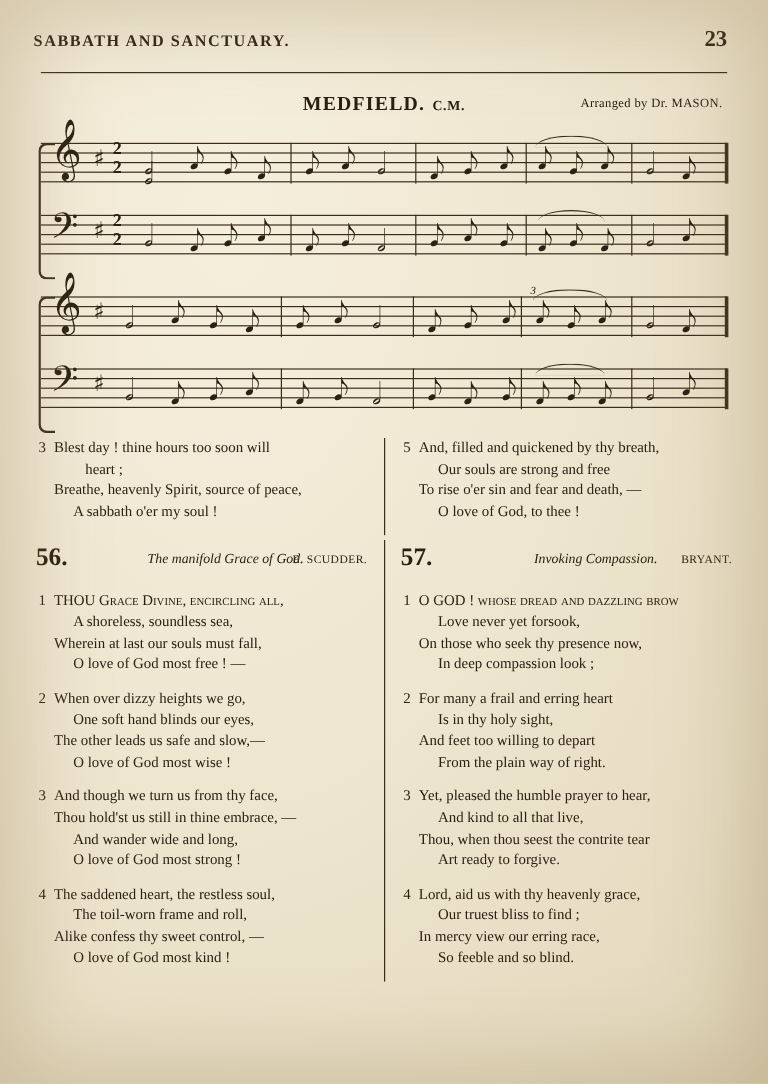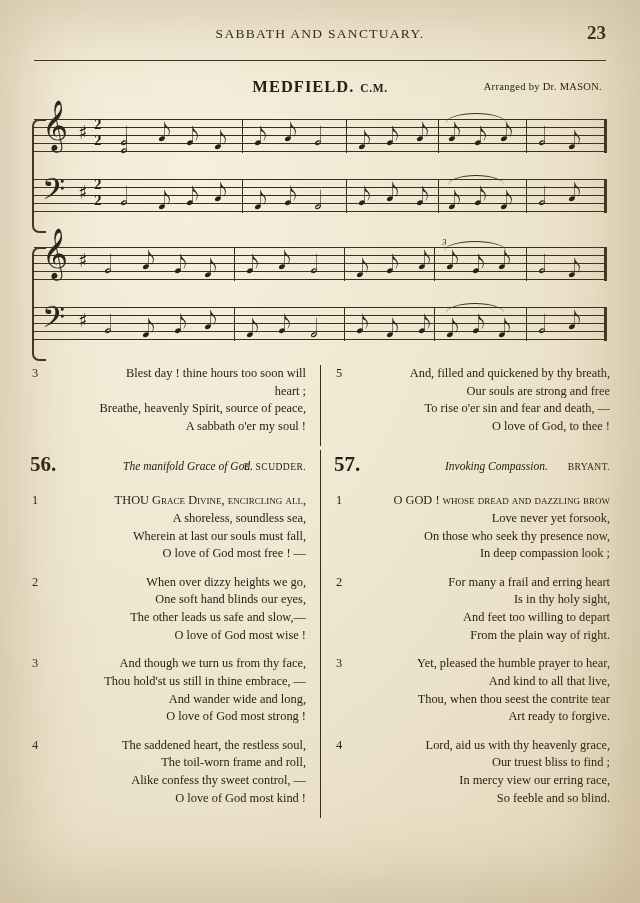--- a/index.html
+++ b/index.html
@@ -24,24 +24,24 @@
   .content{
     position:absolute;
     left:28px;right:28px;top:18px;bottom:18px;
   }
   
   .header{
     position:relative;
     height:36px;
   }
   .running-title{
-    text-align:center;
+    text-align:left;
     font-size:13.5px;
     letter-spacing:1.3px;
-    font-weight:normal;
+    font-weight:bold;
     padding-top:8px;
   }
   .page-number{
     position:absolute;
     right:6px;top:4px;
     font-size:19px;
     font-weight:bold;
   }
   .rule{
     border-top:1.6px solid #3a2d1c;
@@ -162,21 +162,21 @@
     margin-bottom:11px;
     font-size:12.4px;
     line-height:1.42;
   }
   .stanza .num{
     width:13px;
     flex:0 0 13px;
     text-align:left;
   }
   .stanza .lines{flex:1 1 auto;}
-  .ln{white-space:nowrap;text-align:right;}
+  .ln{white-space:nowrap;}
   .ln.ind{padding-left:16px;}
   .ln.ind2{padding-left:26px;}
   
   .hymn-head{
     position:relative;
     margin:6px 0 10px 0;
     height:26px;
   }
   .hymn-num{
     position:absolute;left:-2px;top:-4px;

